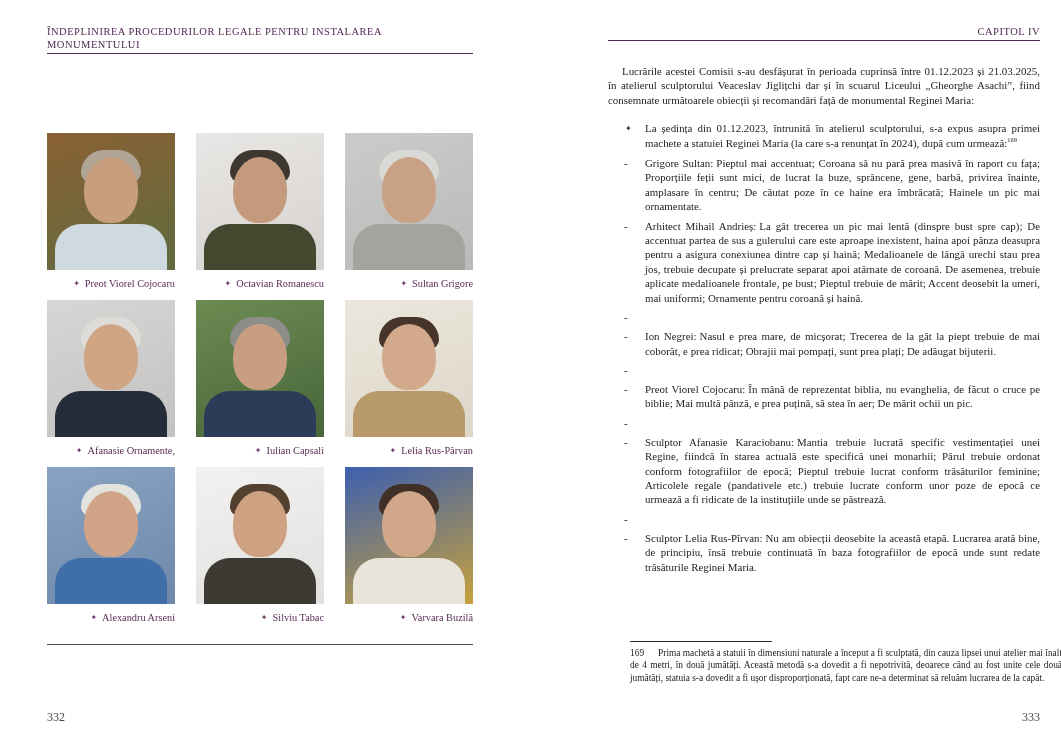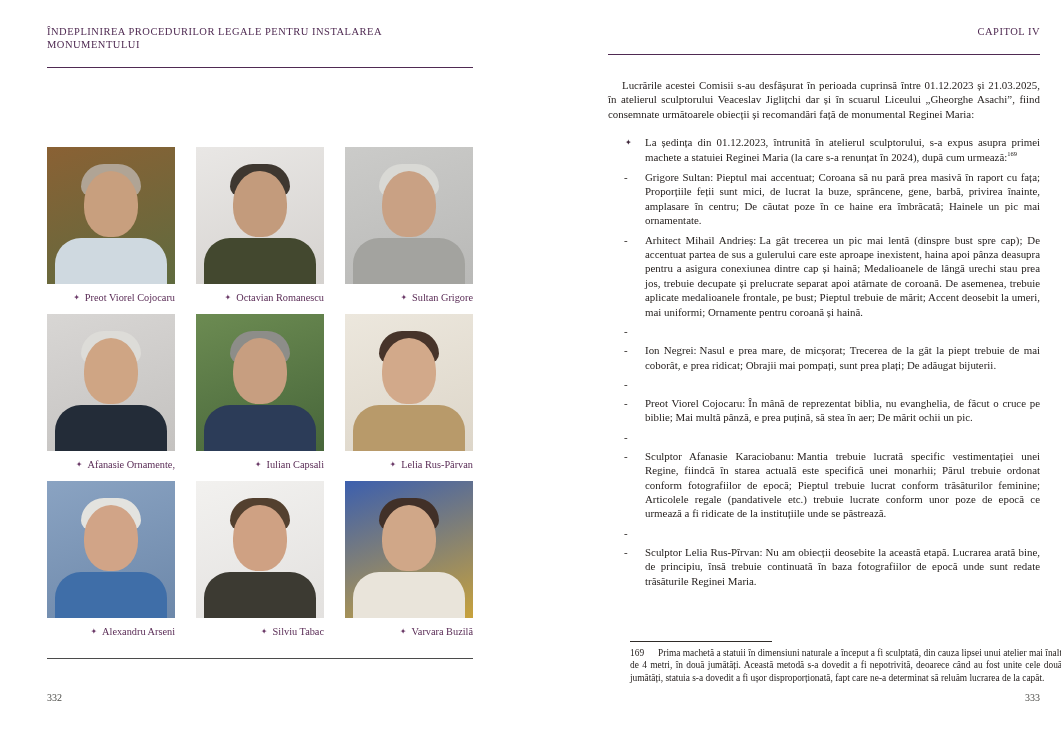--- a/index.html
+++ b/index.html
@@ -10,21 +10,21 @@
   }
   *{margin:0;padding:0;box-sizing:border-box;}
   html,body{width:1061px;height:743px;background:#ffffff;overflow:hidden;
     font-family:"Liberation Serif","DejaVu Serif",serif;}
   .spread{position:absolute;left:0;top:0;width:1061px;height:743px;background:#ffffff;}
 
   
   .page-left{position:absolute;left:47px;top:25px;width:426px;}
   .page-right{position:absolute;left:608px;top:25px;width:432px;}
   .running-head{color:var(--heading);font-size:10.5px;letter-spacing:.5px;
-    padding-bottom:16px;border-bottom:1.2px solid var(--heading);line-height:13px;}
+    padding-bottom:2px;border-bottom:1.2px solid var(--heading);line-height:13px;}
   .running-head.right{text-align:right;}
 
   
   .grid{margin-top:79px;display:grid;grid-template-columns:128px 128px 128px;
     column-gap:21px;row-gap:10px;}
   .cell{width:128px;text-align:right;}
   .photo{position:relative;width:128px;height:137px;overflow:hidden;
     background:linear-gradient(160deg,var(--bg,#ccc),var(--bg2,#bbb));}
   .photo::before{content:"";position:absolute;left:50%;top:24px;margin-left:-27px;
     width:54px;height:66px;border-radius:50% 50% 45% 45%;background:var(--skin,#c9a184);z-index:2;}
@@ -47,21 +47,21 @@
   .remark .speaker{font-style:normal;margin-right:3px;}
   .remark .comment{}
 
   
   .footnote-block{position:absolute;left:630px;top:641px;width:432px;color:var(--body);
     font-size:9.4px;line-height:12.4px;text-align:justify;}
   .fn-rule{width:142px;border:none;border-top:1.5px solid #2f2b28;margin-bottom:5px;}
   .fn-num{margin-right:14px;}
 
   
-  .folio{position:absolute;top:692px;font-size:10px;color:#4a4a46;}
+  .folio{position:absolute;top:710px;font-size:12px;color:#4a4a46;}
   .folio.left{left:47px;}
   .folio.right{left:608px;width:432px;text-align:right;}
 </style>
 </head>
 <body>
 
 <div class="spread">
 
   <div class="page-left">
     <div class="running-head">ÎNDEPLINIREA PROCEDURILOR LEGALE PENTRU INSTALAREA MONUMENTULUI</div>

